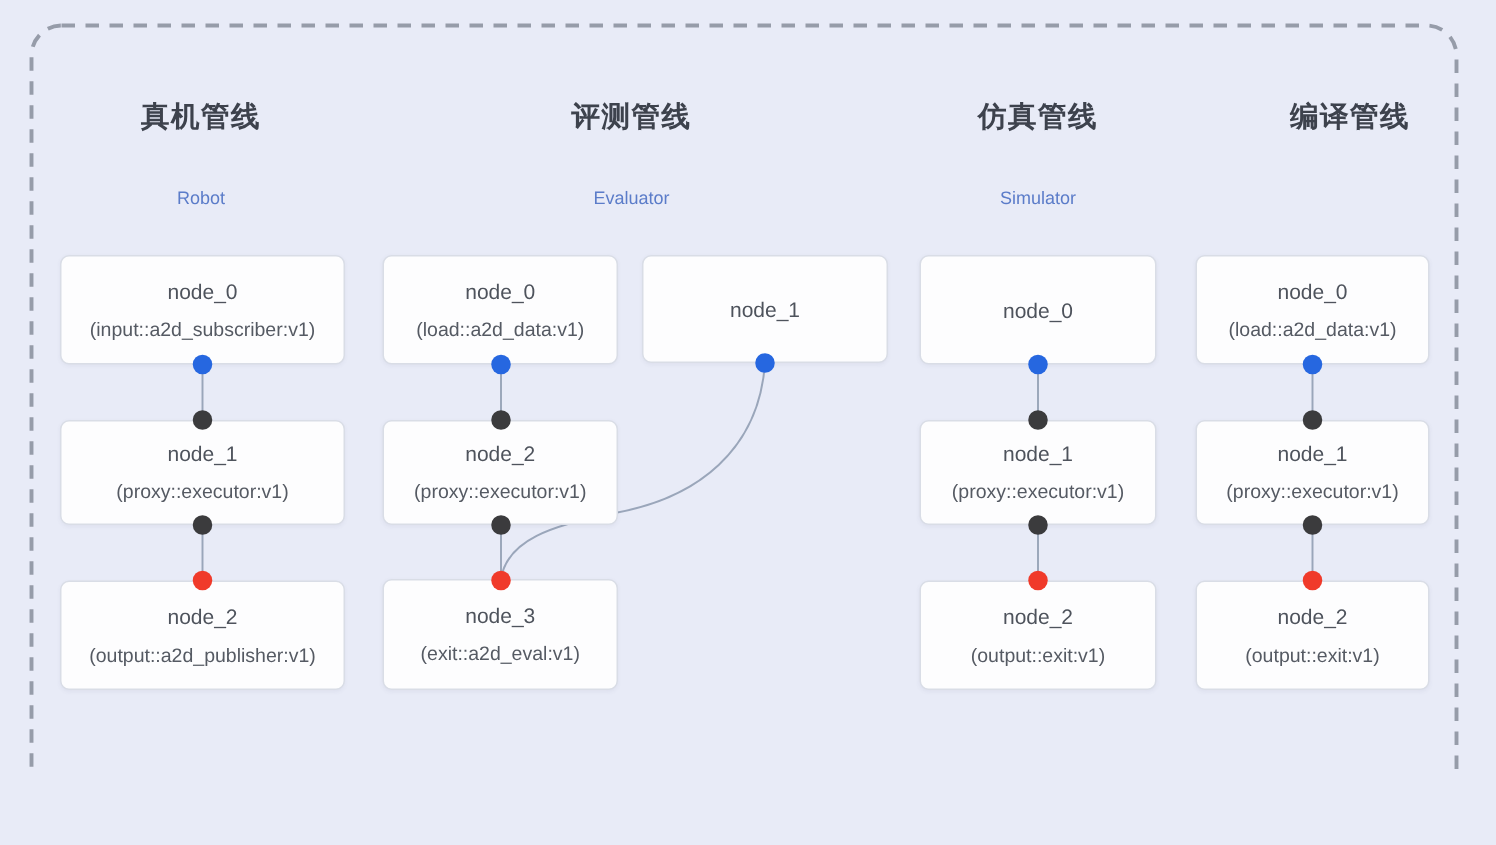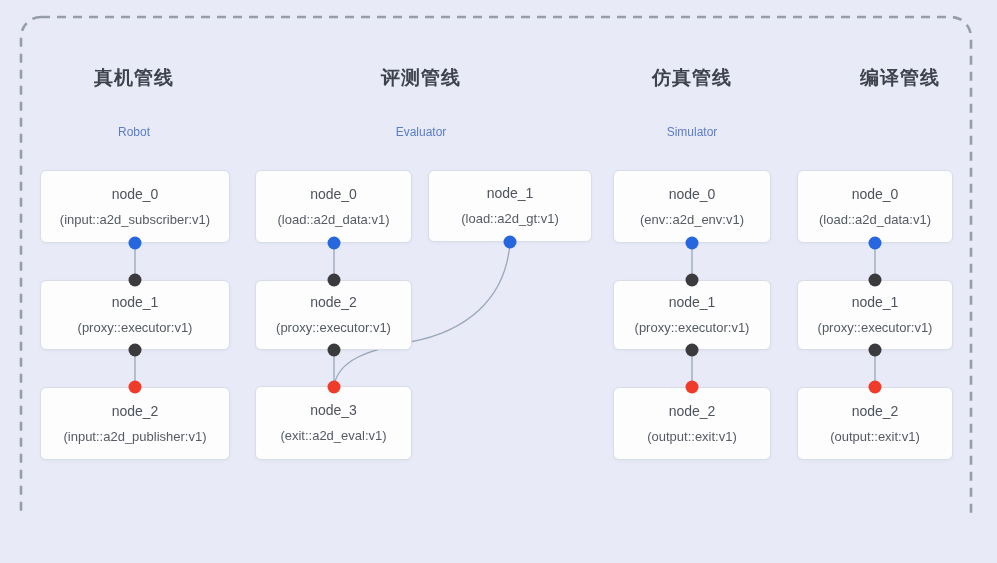--- a/index.html
+++ b/index.html
@@ -98,41 +98,39 @@
       <div class="node-box" style="left: 40px; top: 170px; width: 190px; height: 73px;">
         <div class="node-name">node_0</div>
         <div class="node-plugin">(input::a2d_subscriber:v1)</div>
       </div>
       <div class="node-box" style="left: 40px; top: 280px; width: 190px; height: 70px;">
         <div class="node-name">node_1</div>
         <div class="node-plugin">(proxy::executor:v1)</div>
       </div>
       <div class="node-box" style="left: 40px; top: 387px; width: 190px; height: 73px;">
         <div class="node-name">node_2</div>
-        <div class="node-plugin">(input::a2d_publisher:v1)</div>
+        <div class="node-plugin">(output::a2d_publisher:v1)</div>
       </div>
       <div class="node-box" style="left: 255px; top: 170px; width: 157px; height: 73px;">
         <div class="node-name">node_0</div>
         <div class="node-plugin">(load::a2d_data:v1)</div>
       </div>
       <div class="node-box" style="left: 428px; top: 170px; width: 164px; height: 72px;">
         <div class="node-name">node_1</div>
-        <div class="node-plugin">(load::a2d_gt:v1)</div>
       </div>
       <div class="node-box" style="left: 255px; top: 280px; width: 157px; height: 70px;">
         <div class="node-name">node_2</div>
         <div class="node-plugin">(proxy::executor:v1)</div>
       </div>
       <div class="node-box" style="left: 255px; top: 386px; width: 157px; height: 74px;">
         <div class="node-name">node_3</div>
         <div class="node-plugin">(exit::a2d_eval:v1)</div>
       </div>
       <div class="node-box" style="left: 613px; top: 170px; width: 158px; height: 73px;">
         <div class="node-name">node_0</div>
-        <div class="node-plugin">(env::a2d_env:v1)</div>
       </div>
       <div class="node-box" style="left: 613px; top: 280px; width: 158px; height: 70px;">
         <div class="node-name">node_1</div>
         <div class="node-plugin">(proxy::executor:v1)</div>
       </div>
       <div class="node-box" style="left: 613px; top: 387px; width: 158px; height: 73px;">
         <div class="node-name">node_2</div>
         <div class="node-plugin">(output::exit:v1)</div>
       </div>
       <div class="node-box" style="left: 797px; top: 170px; width: 156px; height: 73px;">

